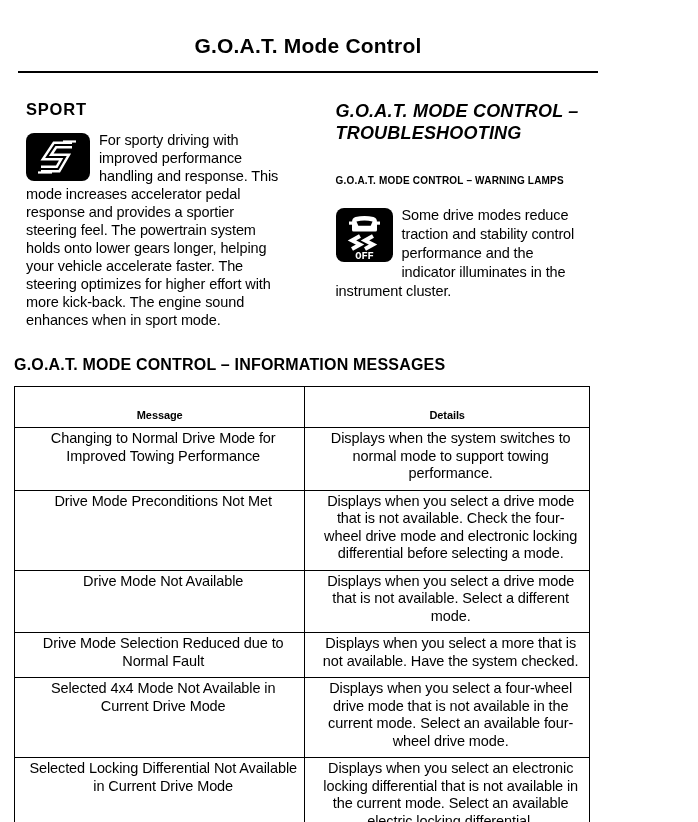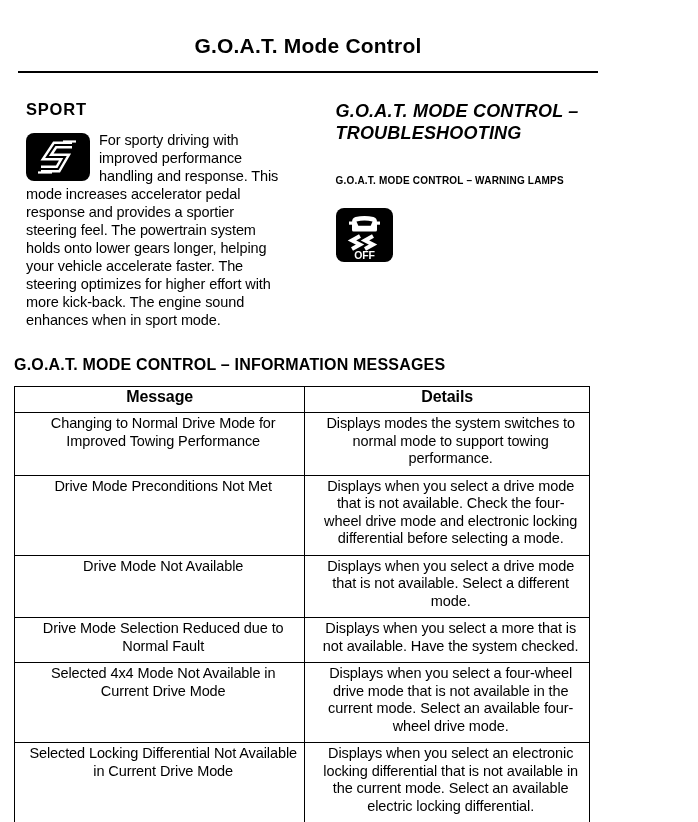--- a/index.html
+++ b/index.html
@@ -48,40 +48,40 @@
   .col-right .para { line-height: 19px; }
 
   .mode-icon {
     float: left;
     background: #000;
     border-radius: 8px;
     display: flex; align-items: center; justify-content: center;
     margin: 2px 9px 4px 0;
   }
   .mode-icon.sport { width: 64px; height: 48px; }
-  .mode-icon.esc   { width: 57px; height: 54px; }
+  .mode-icon.esc   { width: 57px; height: 54px; font-family: Liberation Mono, monospace; }
   .mode-icon svg { display: block; }
 
   
   .info-section { margin: 26px 26px 0 14px; }
   .info-section .h-mid { font-size: 16px; margin-bottom: 12px; }
   table.msg-table {
     border-collapse: collapse;
     width: 100%;
     table-layout: fixed;
   }
   .msg-table th, .msg-table td {
     border: 1.5px solid #000;
     text-align: center;
     vertical-align: top;
     letter-spacing: -0.1px;
   }
   .msg-table th {
-    font-size: 16px;
-    padding: 1px 4px 6px 4px;
+    font-size: 11px;
+    padding: 22px 4px 6px 4px;
   }
   .msg-table td {
     font-size: 14.5px;
     line-height: 17.5px;
     padding: 2px 7px 7px 14px;
   }
 </style>
 </head>
 <body>
 
@@ -121,41 +121,42 @@
               <rect x="13" y="13.5" width="3" height="3.2" fill="#fff"></rect>
               <rect x="41" y="13.5" width="3" height="3.2" fill="#fff"></rect>
             </g>
             <g fill="none" stroke="#fff" stroke-width="4">
               <path d="M24 28 l-8 4.5 l8 4 l-8 4.5"></path>
               <path d="M37 28 l-8 4.5 l8 4 l-8 4.5"></path>
             </g>
             <text x="28.5" y="50.5" text-anchor="middle" font-size="10.5" font-weight="bold" fill="#fff">OFF</text>
           </svg>
         </span>
+        <span>Some drive modes reduce traction and stability control performance and the indicator illuminates in the instrument cluster.</span>
       </div>
     </section>
   </div>
 
   <section class="info-section">
     <h2 class="h-mid">G.O.A.T. MODE CONTROL – INFORMATION MESSAGES</h2>
     <table class="msg-table">
       <colgroup>
         <col style="width:50.5%">
         <col style="width:49.5%">
       </colgroup>
       <thead>
         <tr>
           <th>Message</th>
           <th>Details</th>
         </tr>
       </thead>
       <tbody>
         <tr>
           <td>Changing to Normal Drive Mode for Improved Towing Performance</td>
-          <td>Displays modes the system switches to normal mode to support towing performance.</td>
+          <td>Displays when the system switches to normal mode to support towing performance.</td>
         </tr>
         <tr>
           <td>Drive Mode Preconditions Not Met</td>
           <td>Displays when you select a drive mode that is not available. Check the four-wheel drive mode and electronic locking differential before selecting a mode.</td>
         </tr>
         <tr>
           <td>Drive Mode Not Available</td>
           <td>Displays when you select a drive mode that is not available. Select a different mode.</td>
         </tr>
         <tr>

